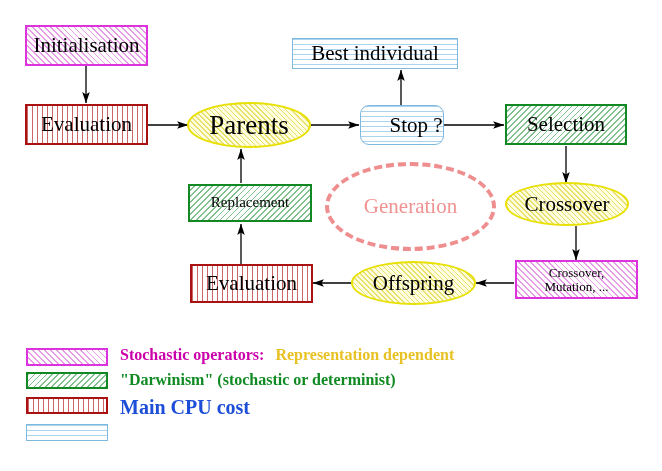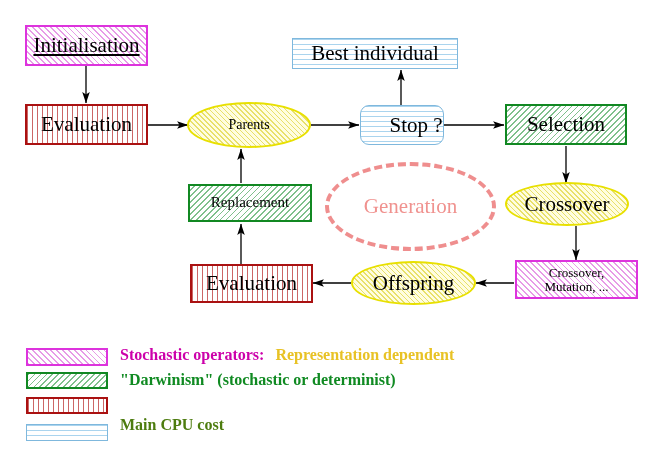--- a/index.html
+++ b/index.html
@@ -144,29 +144,29 @@
 
     <line x1="514" y1="283" x2="476" y2="283" stroke="#000" stroke-width="1.3" marker-end="url(#ah)"></line>
 
     <line x1="351" y1="283" x2="313" y2="283" stroke="#000" stroke-width="1.3" marker-end="url(#ah)"></line>
 
     <line x1="241" y1="264" x2="241" y2="224" stroke="#000" stroke-width="1.3" marker-end="url(#ah)"></line>
 
     <line x1="241" y1="183" x2="241" y2="149" stroke="#000" stroke-width="1.3" marker-end="url(#ah)"></line>
   </svg>
 
-  <div class="node fill-magenta" style="left:25px; top:25px; width:123px; height:41px; font-size:21px;text-decoration:underline;">
+  <div class="node fill-magenta" style="left:25px; top:25px; width:123px; height:41px; font-size:21px;">
     <span>Initialisation</span>
   </div>
 
   <div class="node fill-red" style="left:25px; top:104px; width:123px; height:41px; font-size:21px;">
     <span>Evaluation</span>
   </div>
 
-  <div class="node fill-yellow" style="left:187px; top:102px; width:124px; height:46px; font-size:14px;">
+  <div class="node fill-yellow" style="left:187px; top:102px; width:124px; height:46px; font-size:27px;">
     <span>Parents</span>
   </div>
 
   <div class="node fill-blue" style="left:292px; top:38px; width:166px; height:31px; font-size:21px;">
     <span>Best individual</span>
   </div>
 
   <div class="node fill-blue rounded" style="left:360px; top:105px; width:84px; height:40px; font-size:21px;">
     <span>Stop ?</span>
   </div>
@@ -207,21 +207,21 @@
       <span>Stochastic operators:</span>
       <span class="accent" style="color:#e8c225; margin-left:7px;">Representation dependent</span>
     </div>
 
     <div class="legend-swatch fill-green" style="left:26px; top:372px; width:82px; height:17px;"></div>
     <div class="legend-text" style="left:120px; top:371px; font-size:16px; color:#108a22;">
       <span>"Darwinism" (stochastic or determinist)</span>
     </div>
 
     <div class="legend-swatch fill-red" style="left:26px; top:397px; width:82px; height:17px;"></div>
-    <div class="legend-text" style="left:120px; top:396px; font-size:16px; color:#4d7c0f;margin-top:20px;">
+    <div class="legend-text" style="left:120px; top:396px; font-size:20px; color:#1d4ed8;">
       <span>Main CPU cost</span>
     </div>
 
     <div class="legend-swatch fill-blue" style="left:26px; top:424px; width:82px; height:17px;"></div>
 
   </div>
 
 </div>
 
 </body></html>

